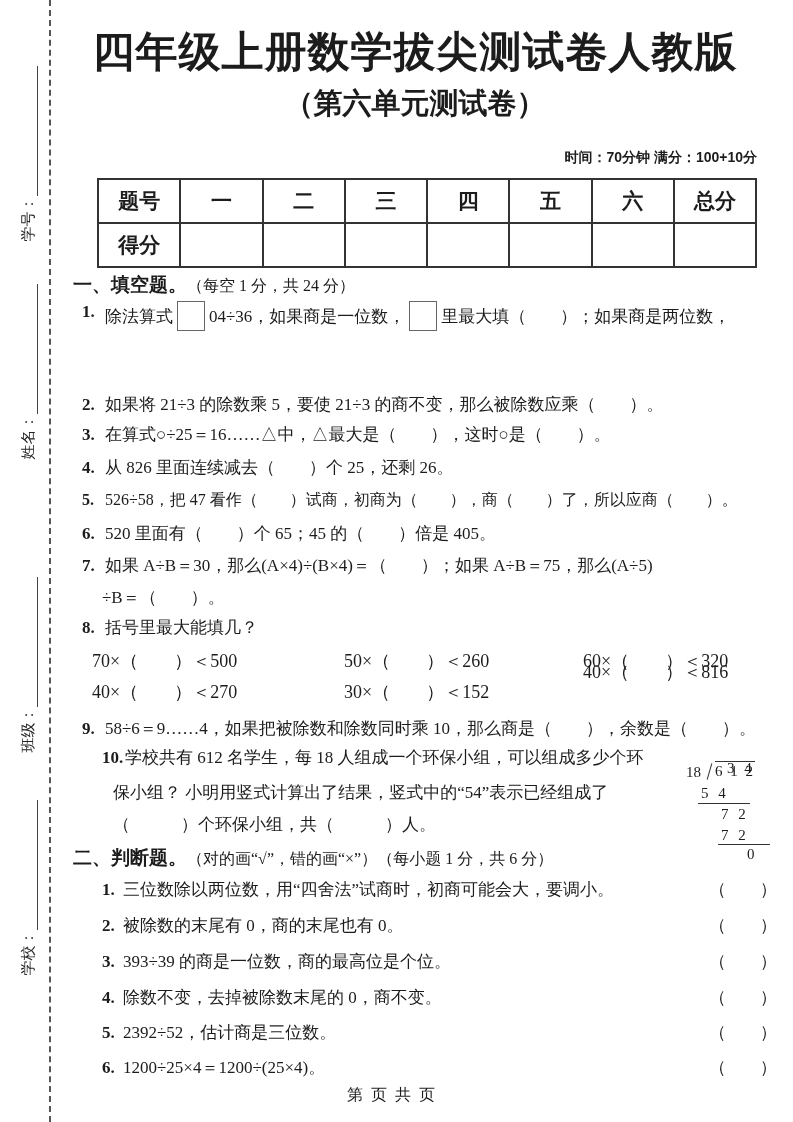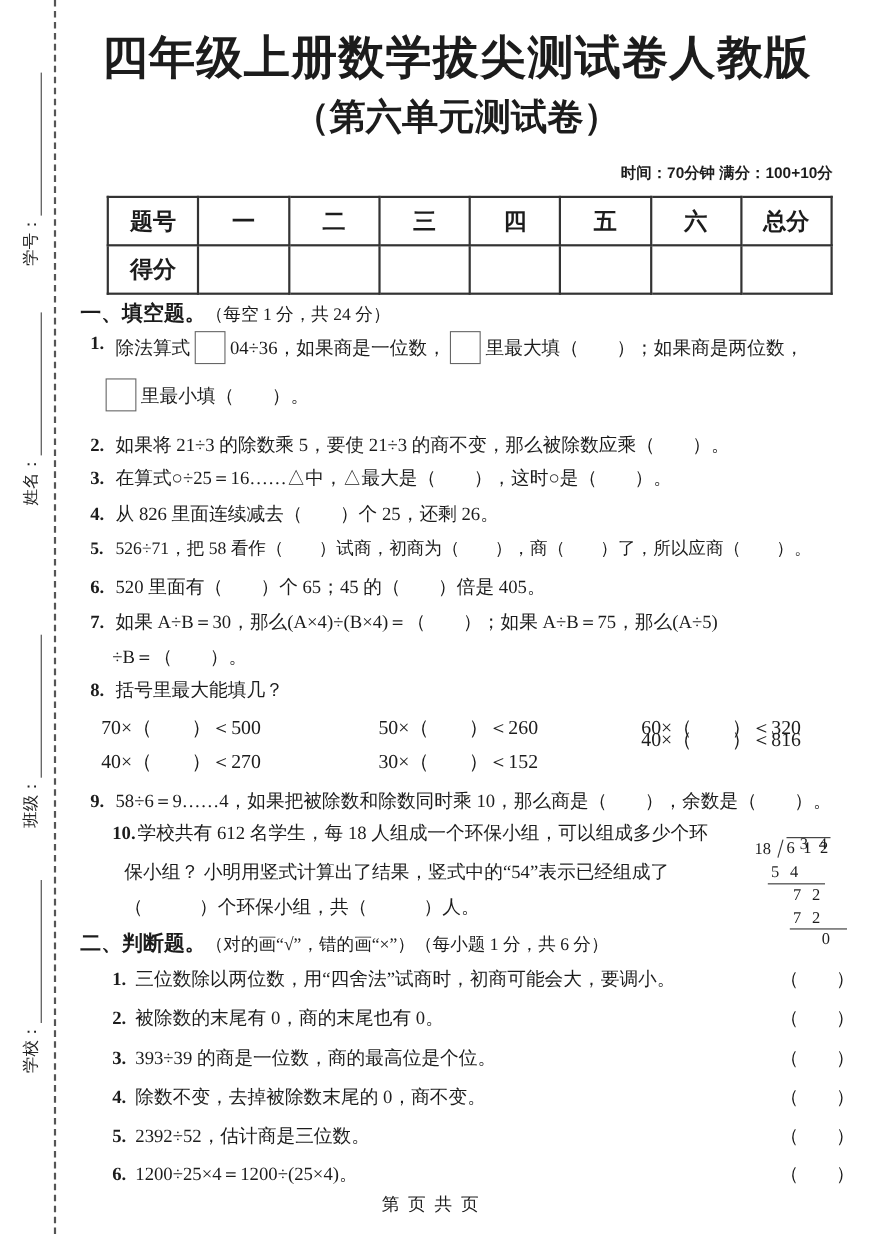--- a/index.html
+++ b/index.html
@@ -12,21 +12,21 @@
   .sans{font-family:"Liberation Sans",sans-serif;}
   .fold{left:49px;top:0;height:1122px;width:0;border-left:2px dashed #555;}
   .vfield{
     width:190px;height:22px;transform:rotate(-90deg);
     display:flex;align-items:flex-end;justify-content:center;
     font-family:"Liberation Sans",sans-serif;font-size:15px;color:#222;
     white-space:nowrap;
   }
   .vline{display:inline-block;width:130px;height:15px;border-bottom:1.5px solid #444;}
   .title{left:73px;width:684px;top:24px;text-align:center;font-weight:bold;font-size:42px;letter-spacing:1px;}
-  .subtitle{left:73px;width:684px;top:84px;text-align:center;font-weight:bold;font-size:33px;}
+  .subtitle{left:73px;width:684px;top:84px;text-align:center;font-weight:bold;font-size:29px;}
   .meta{left:73px;width:684px;top:149px;text-align:right;font-weight:bold;font-size:14px;}
   table.score{
     position:absolute;left:97px;top:178px;width:660px;
     border-collapse:collapse;table-layout:fixed;
     font-family:"Liberation Sans",sans-serif;font-size:21px;font-weight:bold;
   }
   table.score td{border:2px solid #333;text-align:center;height:42px;padding:0;}
   .sec-head{left:73px;width:710px;font-size:19px;white-space:nowrap;}
   .sec-head .hd{font-family:"Liberation Sans",sans-serif;font-weight:bold;}
   .sec-head .note{font-size:16px;}
@@ -102,41 +102,36 @@
   <div class="abs sec-head" style="top:272px;">
     <span class="hd">一、填空题。</span><span class="note">（每空 1 分，共 24 分）</span>
   </div>
 
   <div class="abs q" style="top:301px;">
     <span class="qnum">1.</span>
     <span class="qtext">
       <span>除法算式</span><span class="blank-box"></span><span>04÷36，如果商是一位数，</span><span class="blank-box"></span><span>里最大填（　　）；如果商是两位数，</span>
     </span>
   </div>
-  <div class="abs q" style="top:344px;">
-    <span class="qtext" style="padding-left:19px;">
-      <span class="blank-box"></span><span>里最小填（　　）。</span>
-    </span>
-  </div>
 
   <div class="abs q" style="top:394px;">
     <span class="qnum">2.</span>
     <span class="qtext">如果将 21÷3 的除数乘 5，要使 21÷3 的商不变，那么被除数应乘（　　）。</span>
   </div>
   <div class="abs q" style="top:424px;">
     <span class="qnum">3.</span>
     <span class="qtext">在算式○÷25＝16……△中，△最大是（　　），这时○是（　　）。</span>
   </div>
   <div class="abs q" style="top:457px;">
     <span class="qnum">4.</span>
     <span class="qtext">从 826 里面连续减去（　　）个 25，还剩 26。</span>
   </div>
   <div class="abs q" style="top:489px;font-size:16px;">
     <span class="qnum">5.</span>
-    <span class="qtext">526÷71，把 58 看作（　　）试商，初商为（　　），商（　　）了，所以应商（　　）。</span>
+    <span class="qtext">526÷58，把 47 看作（　　）试商，初商为（　　），商（　　）了，所以应商（　　）。</span>
   </div>
   <div class="abs q" style="top:523px;">
     <span class="qnum">6.</span>
     <span class="qtext">520 里面有（　　）个 65；45 的（　　）倍是 405。</span>
   </div>
 
   <div class="abs q" style="top:555px;">
     <span class="qnum">7.</span>
     <span class="qtext">如果 A÷B＝30，那么(A×4)÷(B×4)＝（　　）；如果 A÷B＝75，那么(A÷5)</span>
   </div>

